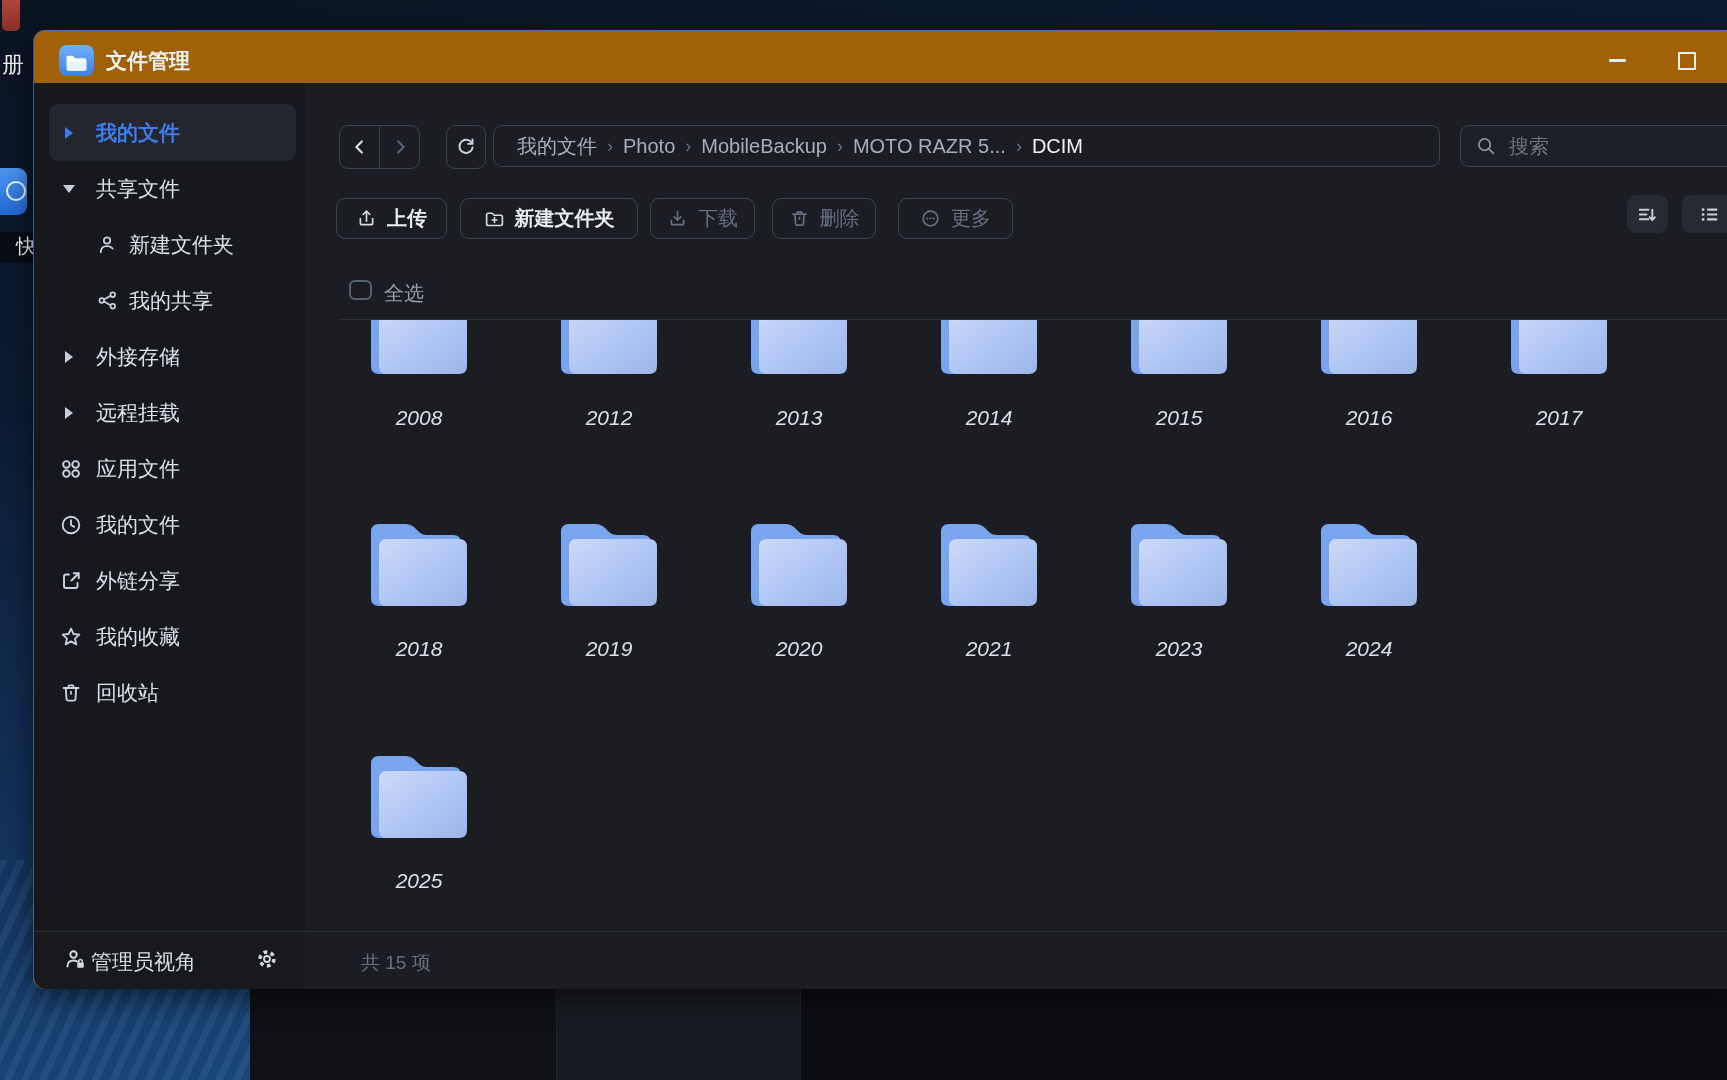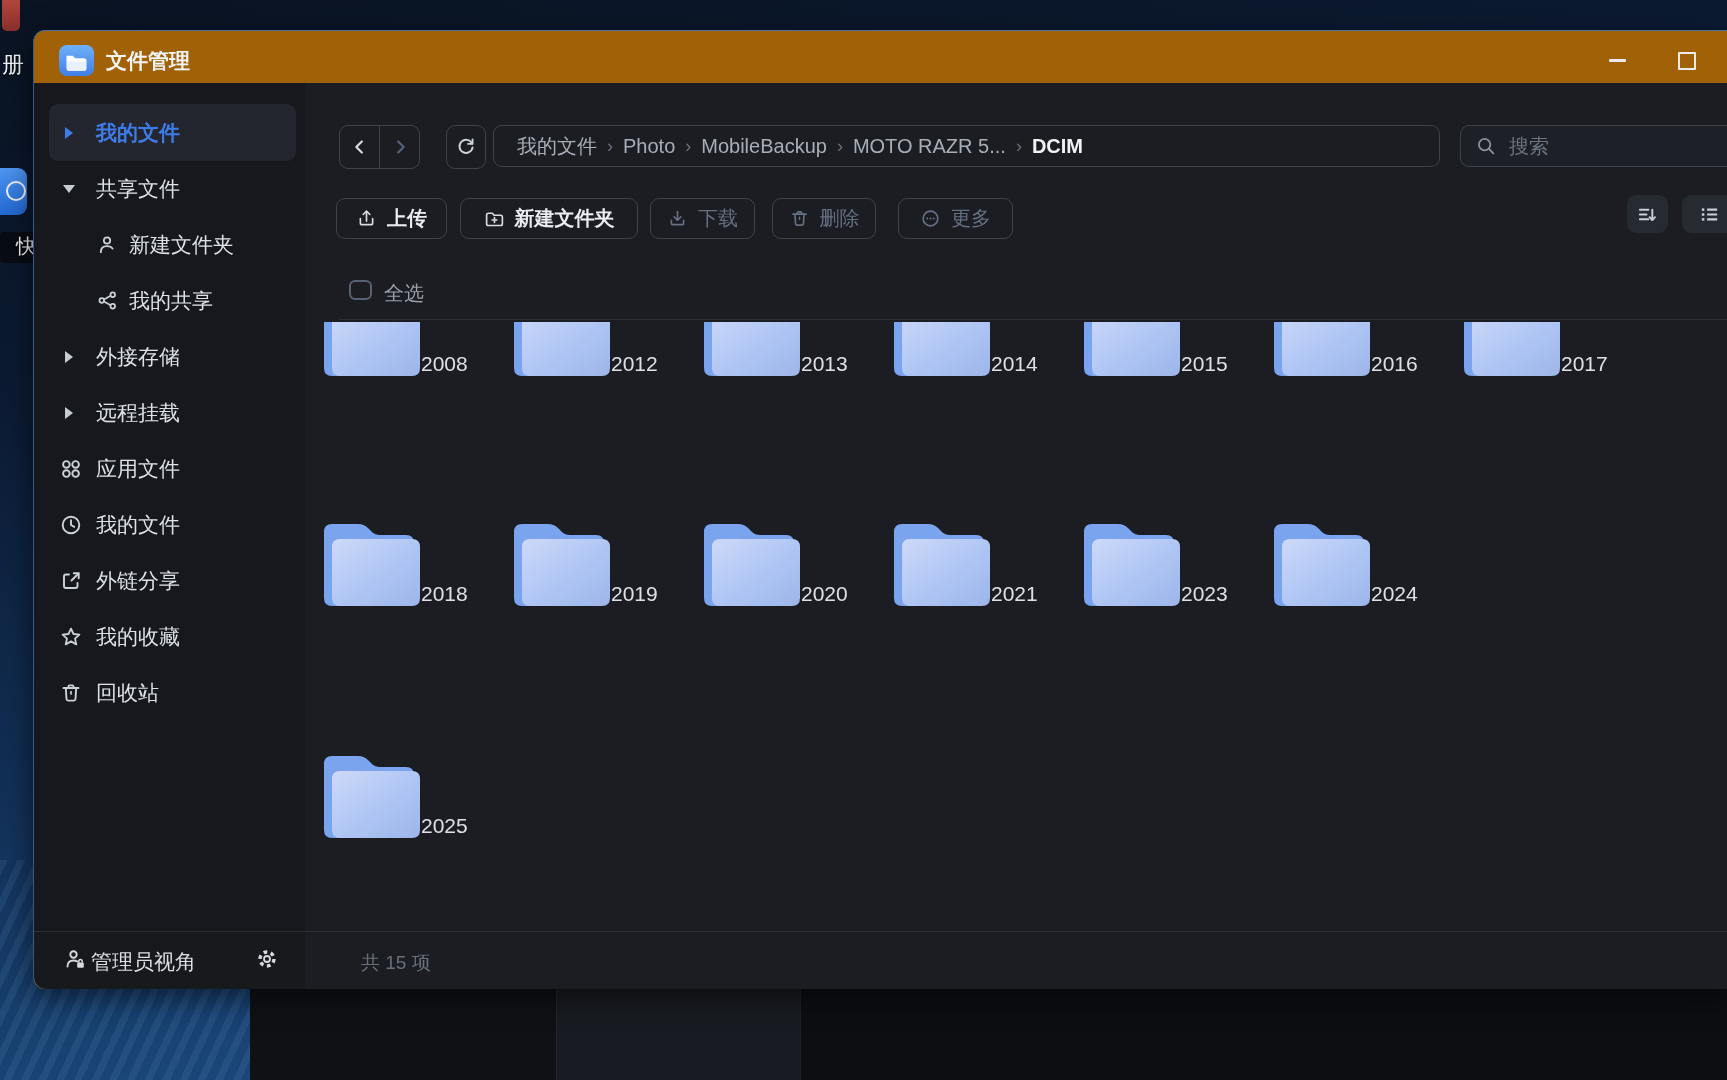--- a/index.html
+++ b/index.html
@@ -61,21 +61,21 @@
   .main{position:absolute;left:271px;top:52px;right:0;bottom:57px;background:#1b1d23;}
   .navgroup{position:absolute;left:34px;top:42px;width:79px;height:42px;border:1px solid #3c434c;border-radius:9px;display:flex;}
   .navgroup .cell{width:39px;display:flex;align-items:center;justify-content:center;color:#d6dbe2;}
   .navgroup .cell+ .cell{border-left:1px solid #3c434c;color:#56617a;}
   .refresh-btn{position:absolute;left:141px;top:42px;width:38px;height:42px;border:1px solid #3c434c;border-radius:9px;
     display:flex;align-items:center;justify-content:center;color:#cdd3da;}
   .breadcrumb{position:absolute;left:188px;top:42px;width:947px;height:42px;border:1px solid #3c434c;border-radius:9px;
     display:flex;align-items:center;padding-left:23px;box-sizing:border-box;font-size:20px;color:#a8aeb8;}
   .breadcrumb .sep{margin:0 10px;color:#6b7280;font-size:18px;}
   .breadcrumb .crumb{white-space:nowrap;}
-  .breadcrumb .crumb.current{color:#f0f2f5;font-weight:bold;}
+  .breadcrumb .crumb.current{color:#f0f2f5;font-weight:normal;}
   .searchbox{position:absolute;left:1155px;top:42px;width:330px;height:42px;border:1px solid #3c434c;border-radius:9px;
     background:#1d2026;display:flex;align-items:center;box-sizing:border-box;padding-left:14px;}
   .searchbox svg{color:#8a919c;flex:none;}
   .searchbox input{background:transparent;border:none;outline:none;color:#c8cdd5;font-size:20px;margin-left:10px;width:220px;
     font-family:inherit;}
   .searchbox input::placeholder{color:#6d7580;}
   
   .tbtn{position:absolute;top:115px;height:41px;border:1px solid #3c434c;border-radius:9px;box-sizing:border-box;
     display:flex;align-items:center;justify-content:center;gap:10px;font-size:20px;color:#e9ecf0;font-weight:bold;}
   .tbtn svg{color:#d8dce2;}
@@ -83,21 +83,21 @@
   .tbtn.disabled svg{color:#667082;}
   .icon-btn{position:absolute;top:112px;width:41px;height:38px;border-radius:9px;background:#262a31;
     display:flex;align-items:center;justify-content:center;color:#c9cfd7;}
   
   .checkbox{position:absolute;left:44px;top:197px;width:23px;height:20px;border:2px solid #596170;border-radius:6px;box-sizing:border-box;}
   .select-label{position:absolute;left:79px;top:197px;font-size:20px;color:#9aa1ac;}
   .rule{position:absolute;left:34px;top:236px;right:0;height:1px;background:#2c3036;}
   
   .grid-row{position:absolute;left:19px;width:1330px;display:flex;}
   .grid-row.r1{top:237px;}.grid-row.r2{top:439px;}.grid-row.r3{top:671px;}
-  .gcell{width:190px;display:flex;flex-direction:row;align-items:flex-end;}
+  .gcell{width:190px;display:flex;flex-direction:column;align-items:center;font-style:italic;}
   .gcell .clip{height:54px;overflow:hidden;}
   .gcell .clip svg{display:block;margin-top:-30px;}
   .gcell .flabel{margin-top:31px;font-size:21px;color:#dde1e7;}
   .gcell.cut .flabel{margin-top:32px;}
   svg.folder{width:97px;height:84px;display:block;}
 </style>
 </head>
 <body>
 
 <svg width="0" height="0" style="position:absolute">

